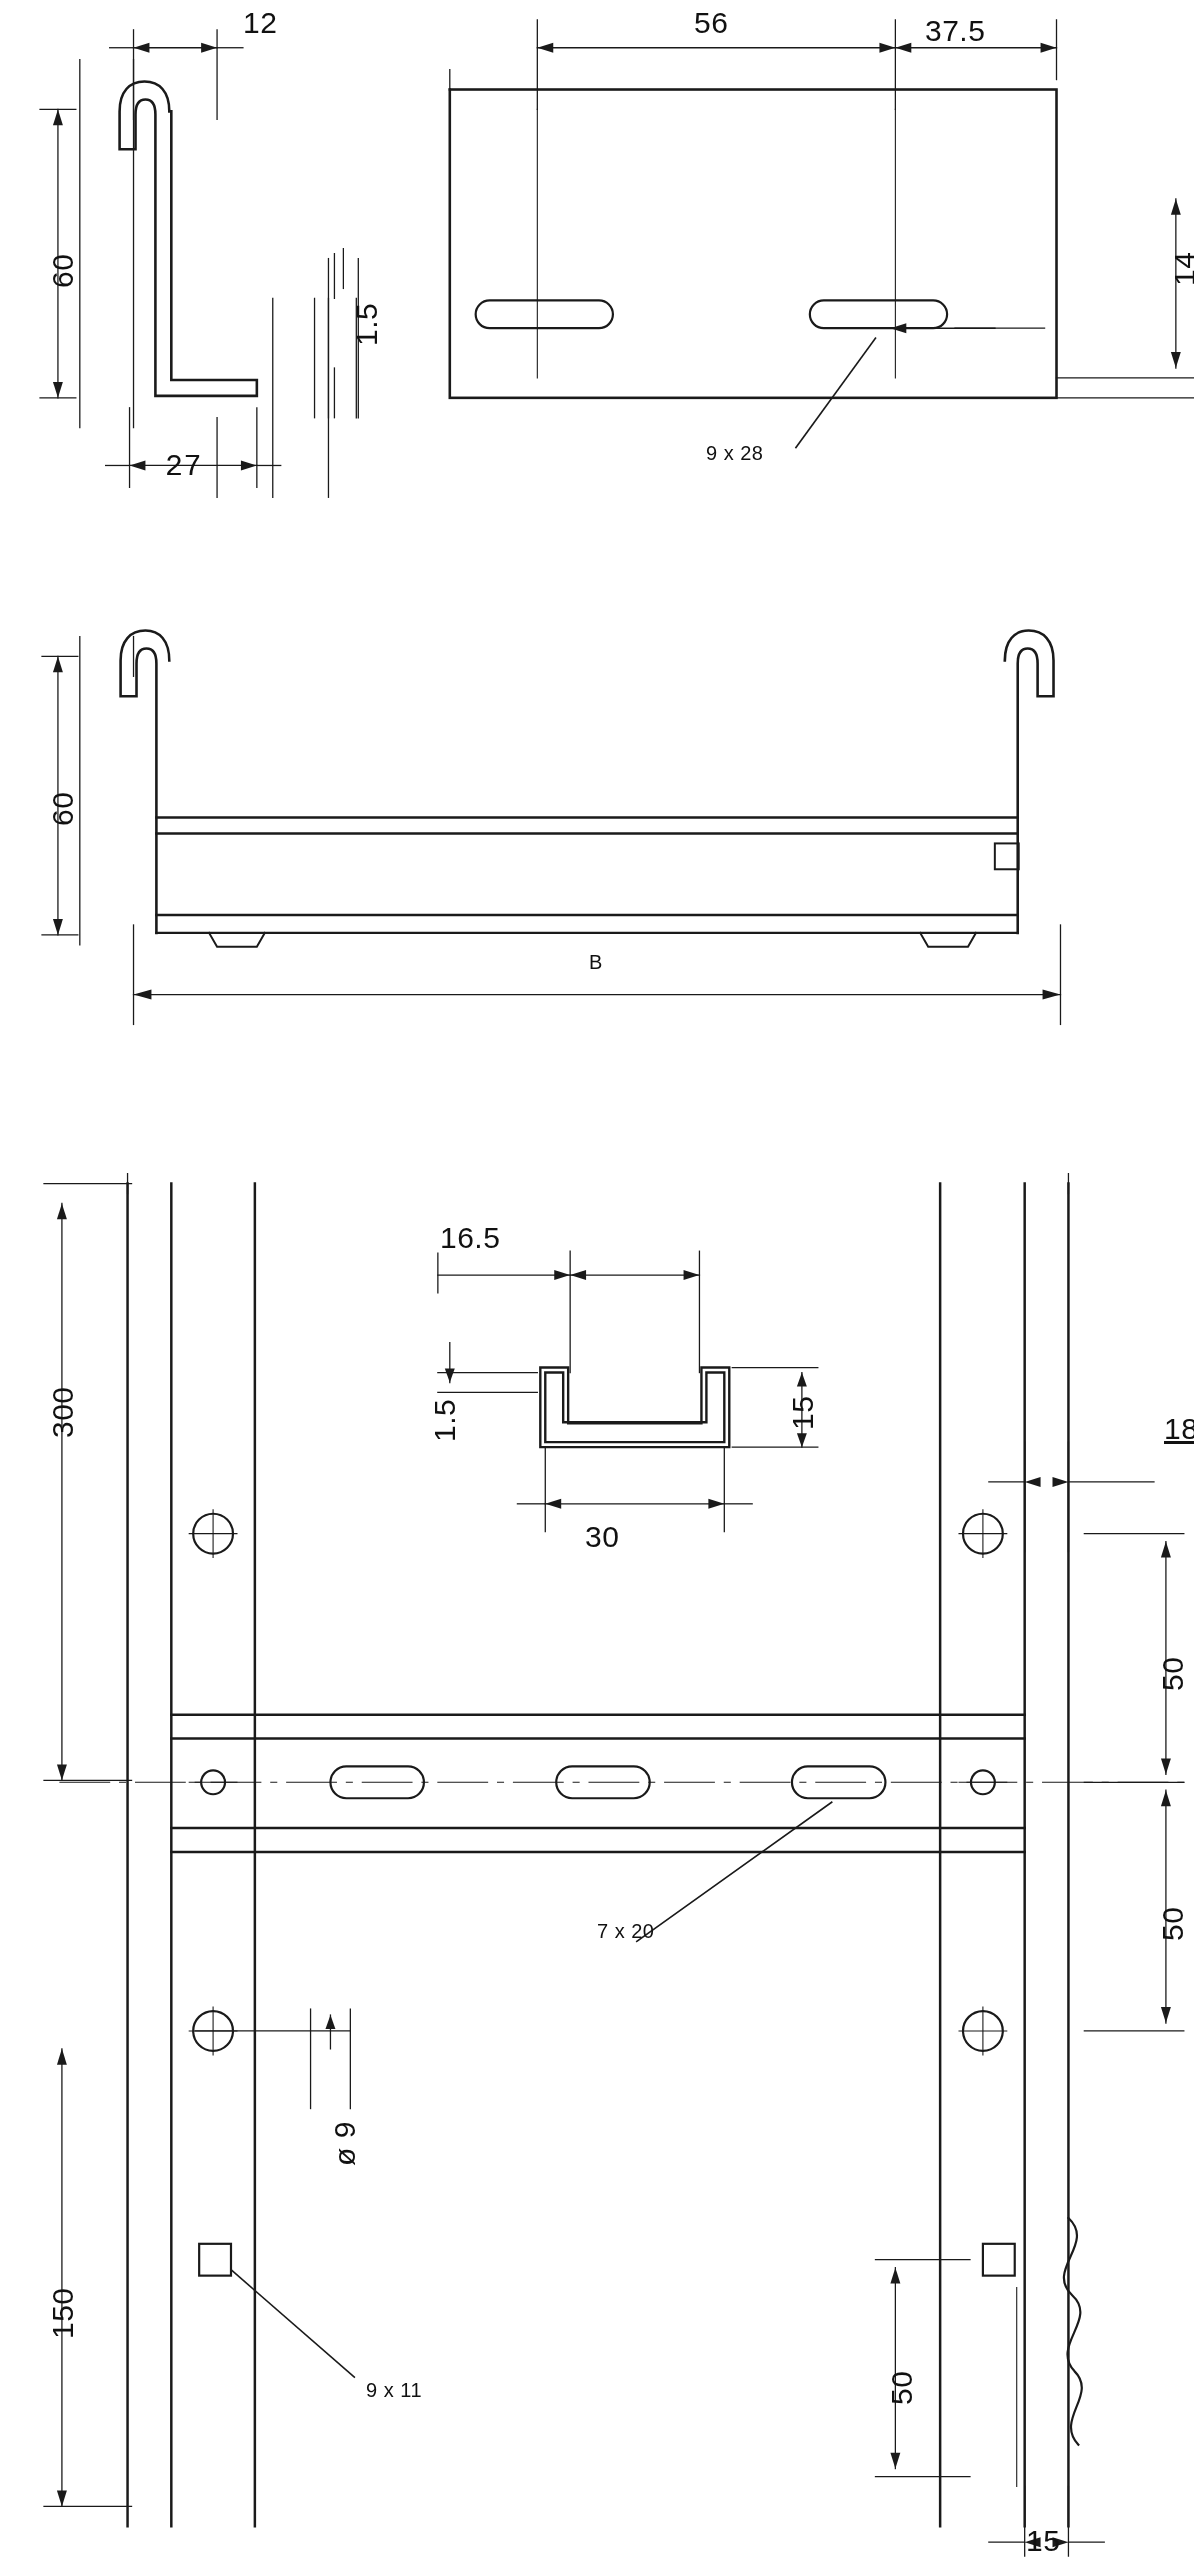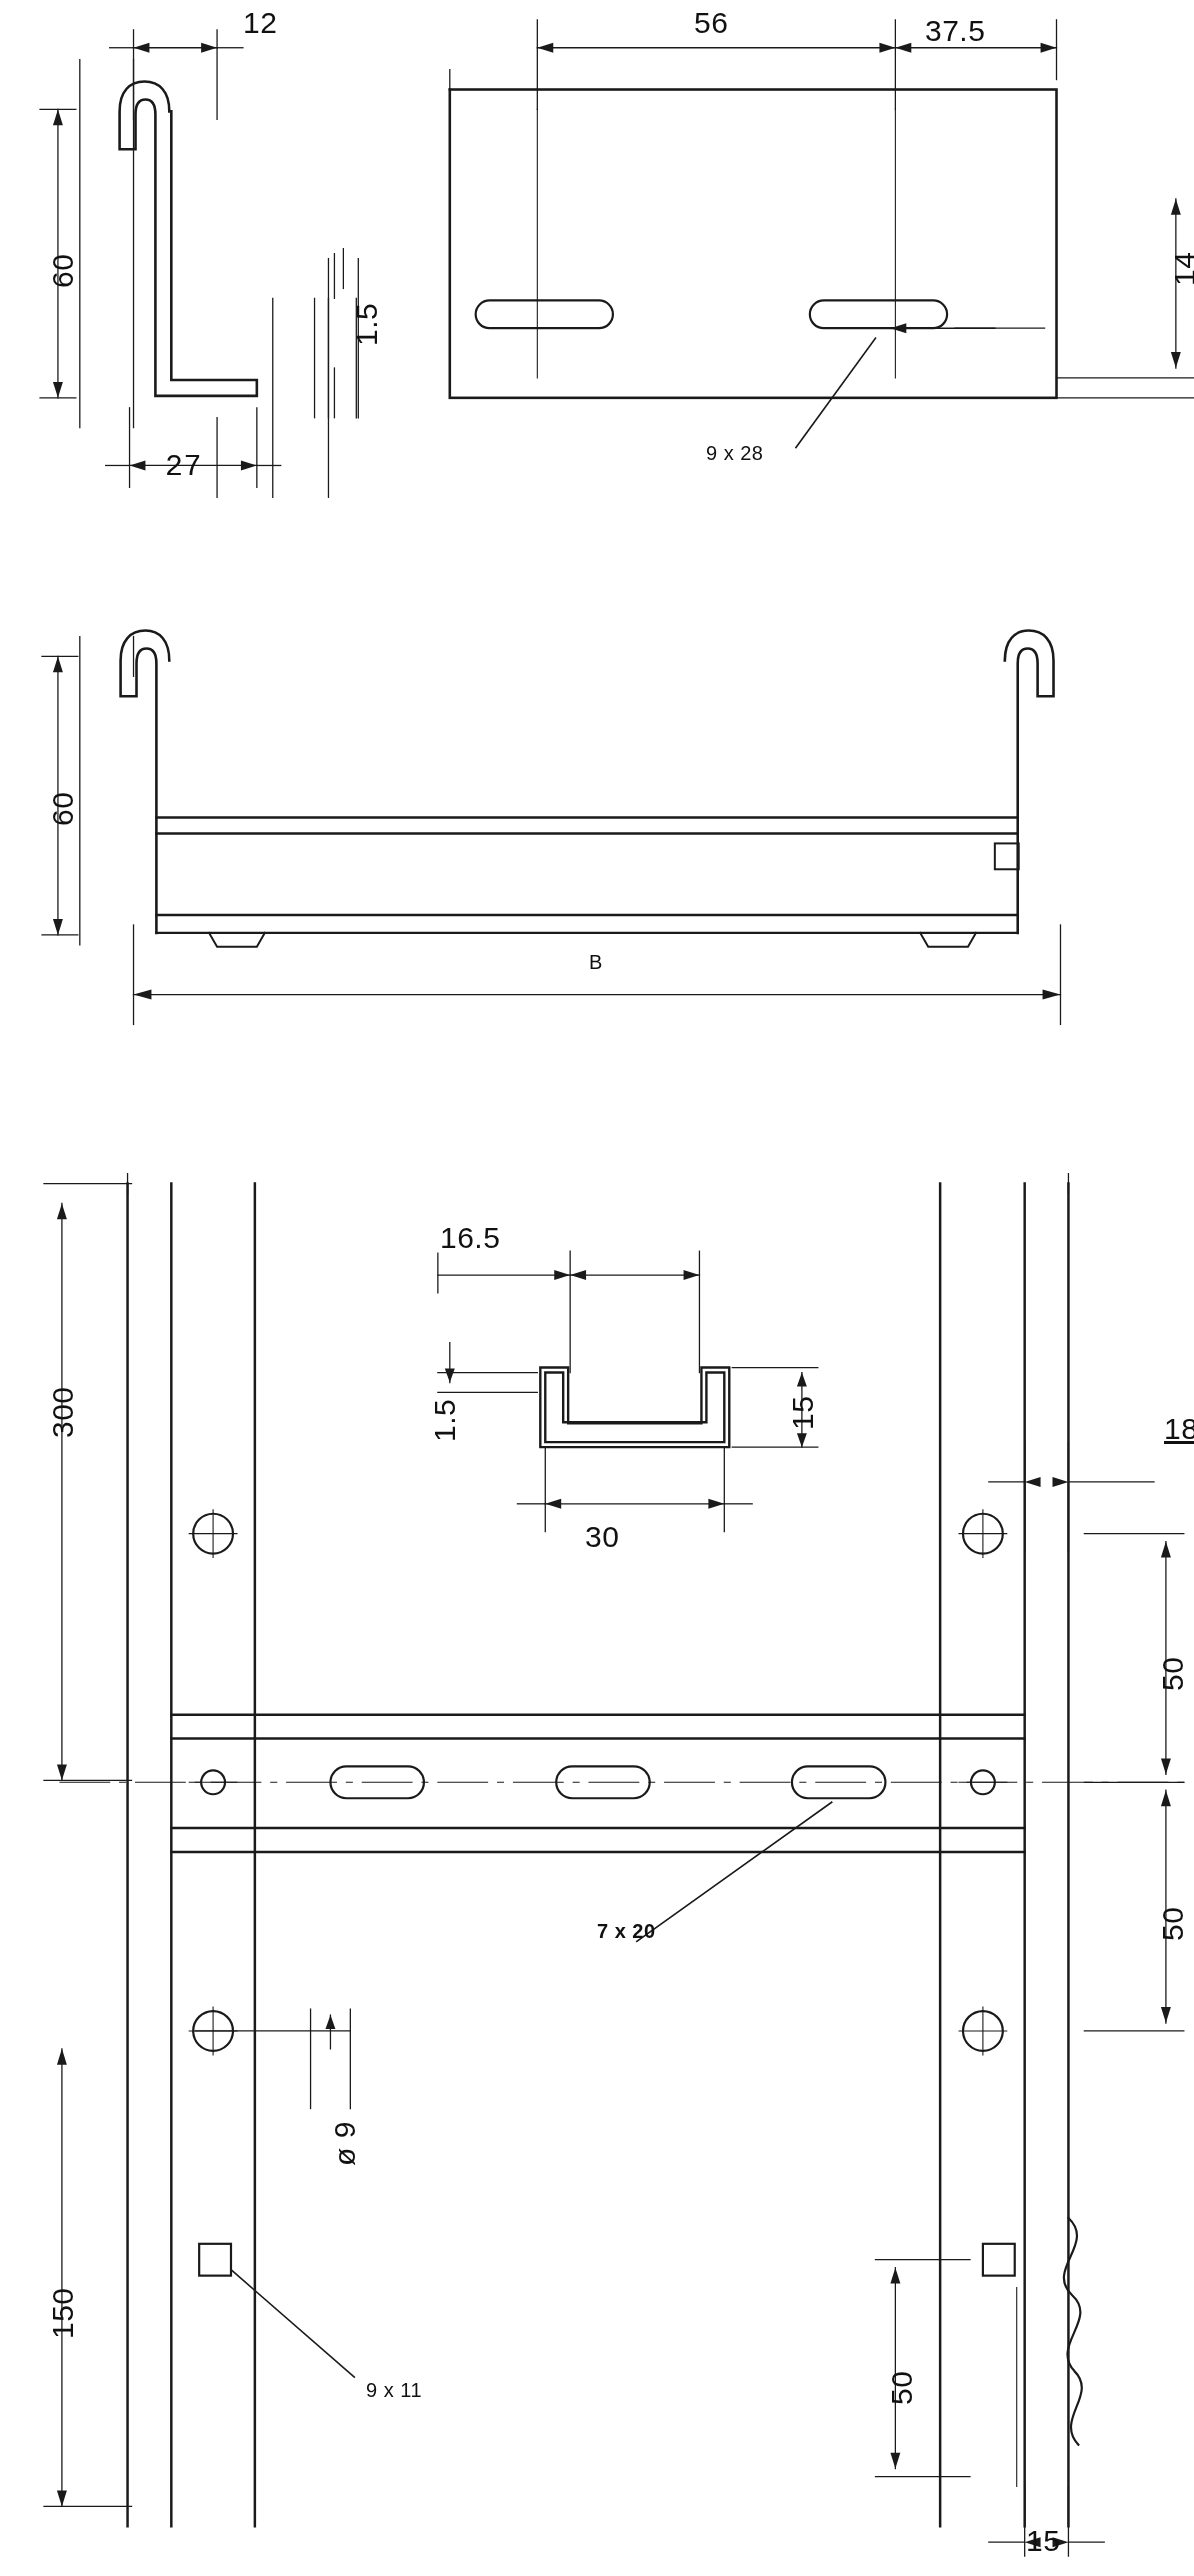--- a/index.html
+++ b/index.html
@@ -366,21 +366,21 @@
 <div class="lbl big" style="left:589px;top:951px;">B</div>
 
 <div class="lbl vlbl" style="left:46px;top:1438px;transform:rotate(-90deg);">300</div>
 <div class="lbl" style="left:440px;top:1221px;">16.5</div>
 <div class="lbl vlbl" style="left:428px;top:1442px;transform:rotate(-90deg);">1.5</div>
 <div class="lbl vlbl" style="left:786px;top:1430px;transform:rotate(-90deg);">15</div>
 <div class="lbl" style="left:585px;top:1520px;">30</div>
 <div class="lbl" style="left:1164px;top:1412px;text-decoration:underline;">18</div>
 <div class="lbl vlbl" style="left:1156px;top:1691px;transform:rotate(-90deg);">50</div>
 <div class="lbl vlbl" style="left:1156px;top:1941px;transform:rotate(-90deg);">50</div>
-<div class="lbl big" style="left:597px;top:1920px;font-weight:bold;">7 x 20</div>
+<div class="lbl big" style="left:597px;top:1920px;">7 x 20</div>
 <div class="lbl vlbl" style="left:328px;top:2166px;transform:rotate(-90deg);">ø 9</div>
 <div class="lbl vlbl" style="left:46px;top:2339px;transform:rotate(-90deg);">150</div>
 <div class="lbl big" style="left:338px;top:2379px;margin-left:28px;">9 x 11</div>
 <div class="lbl vlbl" style="left:885px;top:2405px;transform:rotate(-90deg);">50</div>
 <div class="lbl" style="left:1026px;top:2524px;">15</div>
 
 </div>
 
 
 </body></html>

